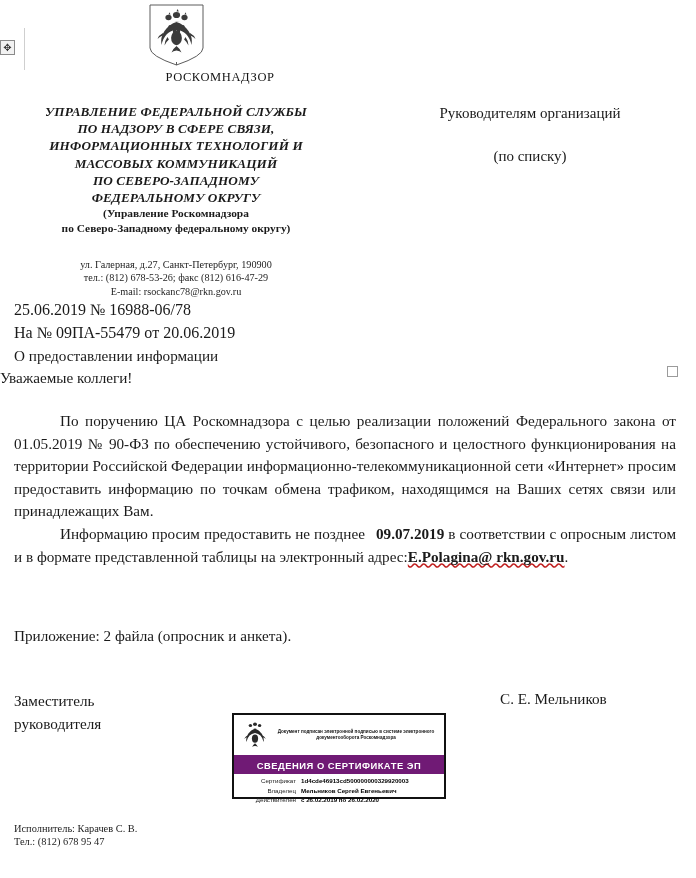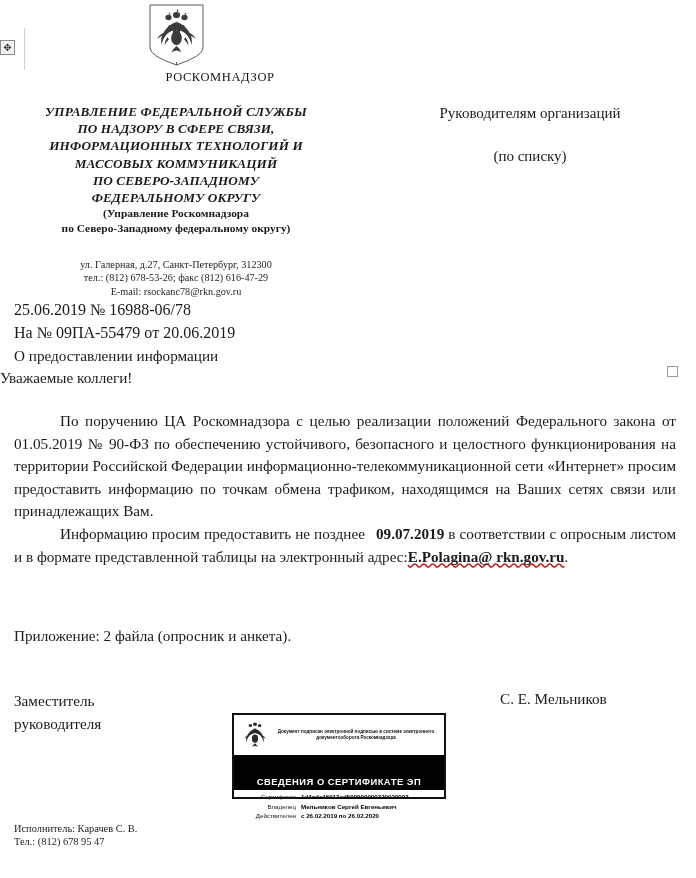--- a/index.html
+++ b/index.html
@@ -219,27 +219,27 @@
   .stamp-top-text {
     flex: 1;
     text-align: center;
     font-size: 4.6px;
     line-height: 6.4px;
     font-weight: bold;
     color: #111;
     padding: 0 2px;
   }
   .stamp-band {
-    background: #000000;
+    background: #701a75;
     color: #ffffff;
     text-align: center;
     font-size: 9.4px;
     font-weight: bold;
     letter-spacing: 0.5px;
-    padding: 21px 0 3px 0;
+    padding: 5px 0 3px 0;
   }
   .stamp-rows {
     padding: 2px 4px 0 4px;
   }
   .stamp-row {
     display: flex;
     font-size: 6.2px;
     line-height: 9.6px;
   }
   .stamp-label {
@@ -306,21 +306,21 @@
   <div class="ln">ПО НАДЗОРУ В СФЕРЕ СВЯЗИ,</div>
   <div class="ln">ИНФОРМАЦИОННЫХ ТЕХНОЛОГИЙ И</div>
   <div class="ln">МАССОВЫХ КОММУНИКАЦИЙ</div>
   <div class="ln">ПО СЕВЕРО-ЗАПАДНОМУ</div>
   <div class="ln">ФЕДЕРАЛЬНОМУ ОКРУГУ</div>
   <div class="sub">(Управление Роскомнадзора</div>
   <div class="sub">по Северо-Западному федеральному округу)</div>
 </div>
 
 <div class="contacts">
-  <div>ул. Галерная, д.27, Санкт-Петербург, 312300</div>
+  <div>ул. Галерная, д.27, Санкт-Петербург, 190900</div>
   <div>тел.: (812) 678-53-26; факс  (812) 616-47-29</div>
   <div>E-mail: rsockanc78@rkn.gov.ru</div>
 </div>
 
 <div class="addressee">
   <div>Руководителям организаций</div>
   <div class="sub2">(по списку)</div>
 </div>
 
 <div class="refs">

